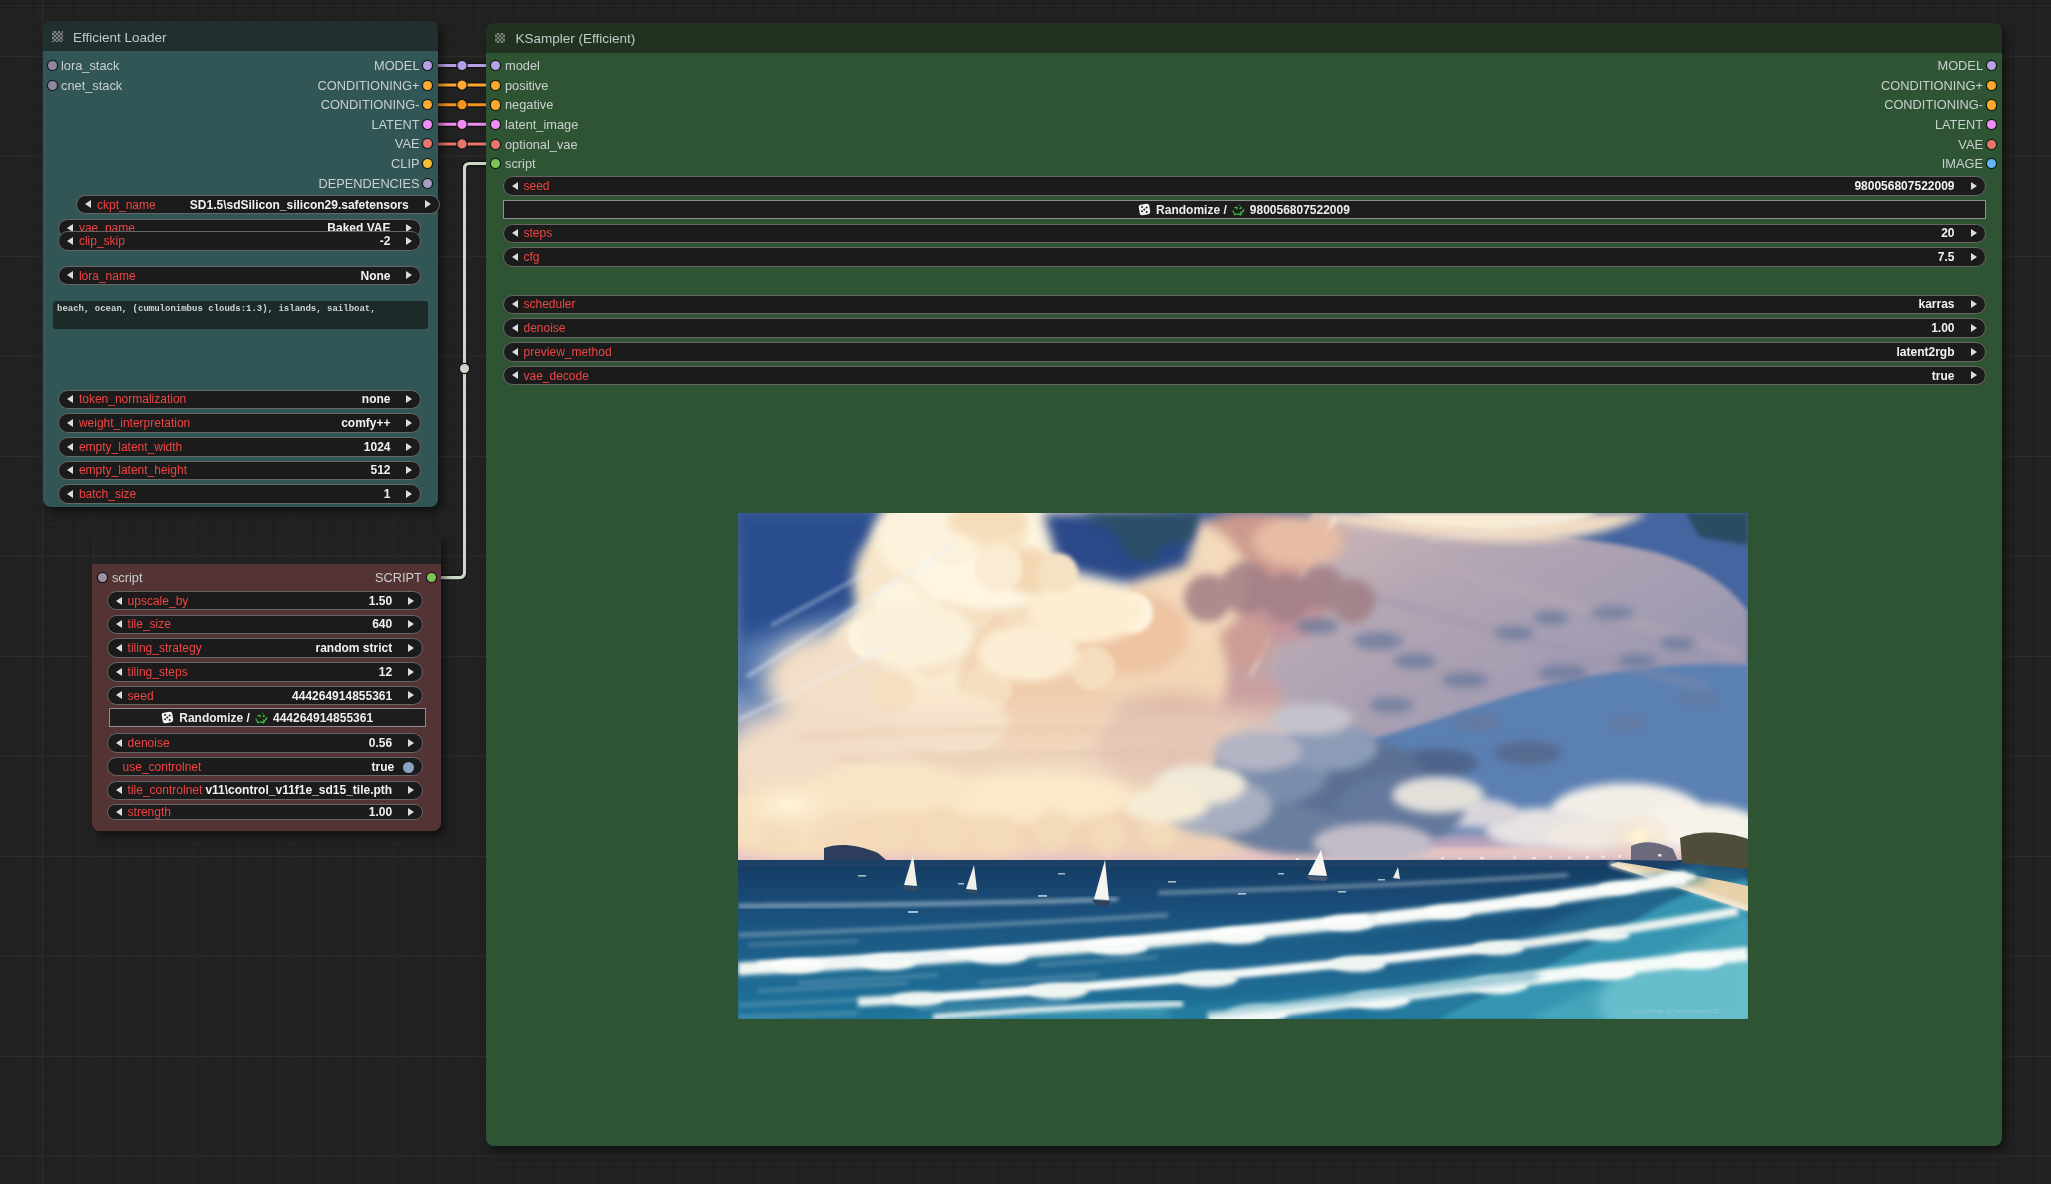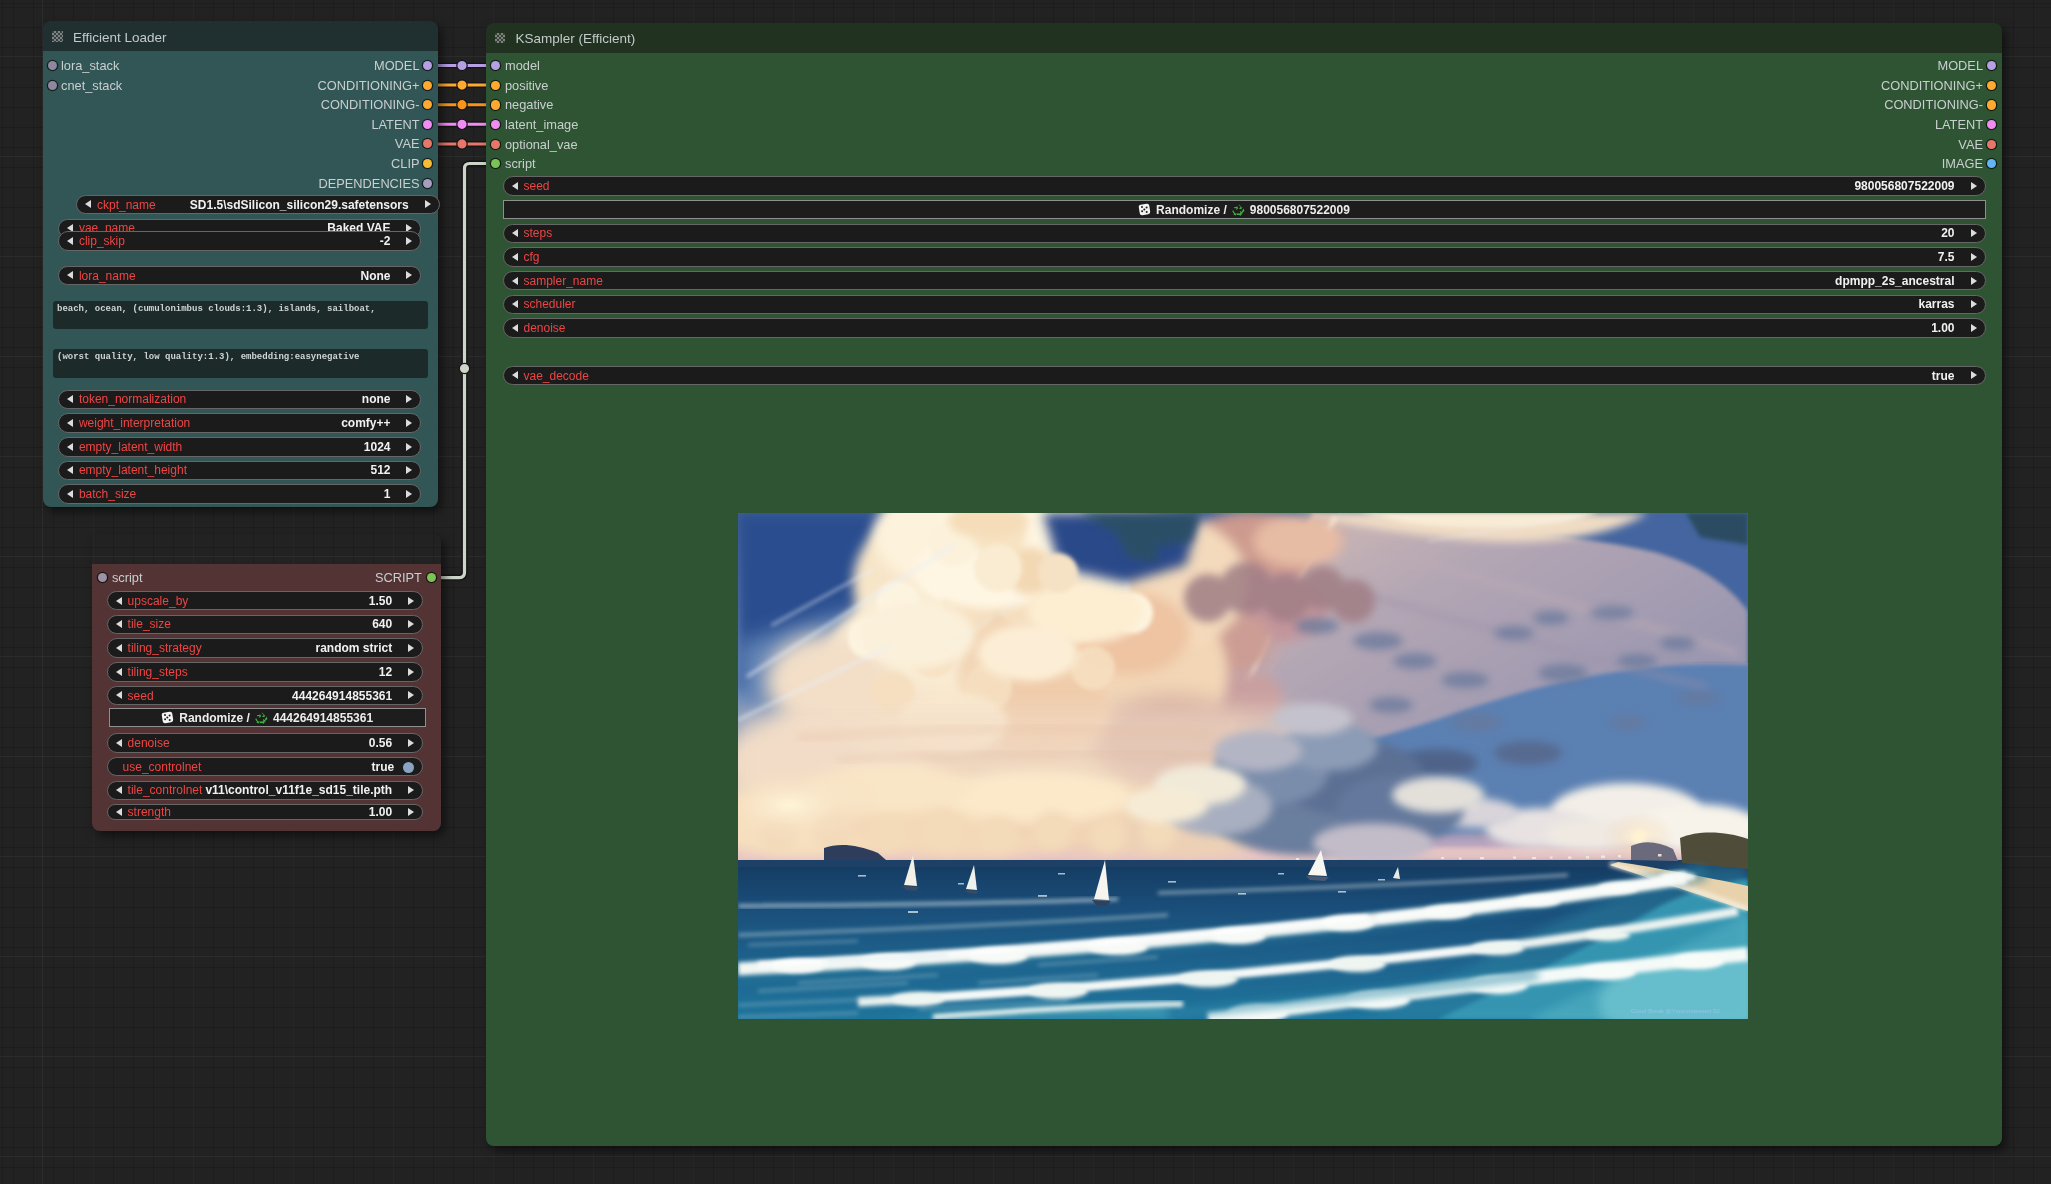--- a/index.html
+++ b/index.html
@@ -92,21 +92,20 @@
       </div>
 <div class="pill" style="left:14.899999999999999px;top:210px;width:363.6px;height:19.5px">
         <span class="pl" style="left:20px">clip_skip</span>
         <span class="pv" style="right:30px">-2</span>
       </div>
 <div class="pill" style="left:14.899999999999999px;top:244.89999999999998px;width:363.6px;height:19.5px">
         <span class="pl" style="left:20px">lora_name</span>
         <span class="pv" style="right:30px">None</span>
       </div>
 <div class="tarea" style="left:10px;top:280.4px;width:375px;height:27.5px">beach, ocean, (cumulonimbus clouds:1.3), islands, sailboat,</div>
-<div class="tarea" style="left:10px;top:328px;width:375px;height:29px">(worst quality, low quality:1.3), embedding:easynegative</div>
 <div class="pill" style="left:14.899999999999999px;top:368.6px;width:363.6px;height:19.5px">
         <span class="pl" style="left:20px">token_normalization</span>
         <span class="pv" style="right:30px">none</span>
       </div>
 <div class="pill" style="left:14.899999999999999px;top:392.3px;width:363.6px;height:19.5px">
         <span class="pl" style="left:20px">weight_interpretation</span>
         <span class="pv" style="right:30px">comfy++</span>
       </div>
 <div class="pill" style="left:14.899999999999999px;top:416.0px;width:363.6px;height:19.5px">
         <span class="pl" style="left:20px">empty_latent_width</span>
@@ -179,31 +178,31 @@
         <span style="font-weight:600">980056807522009</span>
       </div>
 <div class="pill" style="left:17.0px;top:201.0px;width:1483px;height:19.5px">
         <span class="pl" style="left:20px">steps</span>
         <span class="pv" style="right:30px">20</span>
       </div>
 <div class="pill" style="left:17.0px;top:224.70000000000002px;width:1483px;height:19.5px">
         <span class="pl" style="left:20px">cfg</span>
         <span class="pv" style="right:30px">7.5</span>
       </div>
-<div class="pill" style="left:17.0px;top:248.4px;width:1483px;height:19.5px">
-        <span class="pl" style="left:20px">sampler_name</span>
-        <span class="pv" style="right:30px">dpmpp_2s_ancestral</span>
-      </div>
 <div class="pill" style="left:17.0px;top:272.09999999999997px;width:1483px;height:19.5px">
         <span class="pl" style="left:20px">scheduler</span>
         <span class="pv" style="right:30px">karras</span>
       </div>
 <div class="pill" style="left:17.0px;top:295.79999999999995px;width:1483px;height:19.5px">
         <span class="pl" style="left:20px">denoise</span>
         <span class="pv" style="right:30px">1.00</span>
+      </div>
+<div class="pill" style="left:17.0px;top:319.5px;width:1483px;height:19.5px">
+        <span class="pl" style="left:20px">preview_method</span>
+        <span class="pv" style="right:30px">latent2rgb</span>
       </div>
 <div class="pill" style="left:17.0px;top:343.2px;width:1483px;height:19.5px">
         <span class="pl" style="left:20px">vae_decode</span>
         <span class="pv" style="right:30px">true</span>
       </div>
 </div>
 <div class="node" id="tiled" style="left:92px;top:533.8px;width:349px;height:297px">
 <div class="body" style="background:#533334"></div>
 <div class="slot" style="left:19.900000000000006px;top:36.60000000000002px">script</div>
 <div class="dot" style="left:6.300000000000006px;top:39.50000000000002px;width:9.2px;height:9.2px;background:#9b93a8;box-shadow:0 0 0 1.3px rgba(0,0,0,.6)"></div>

